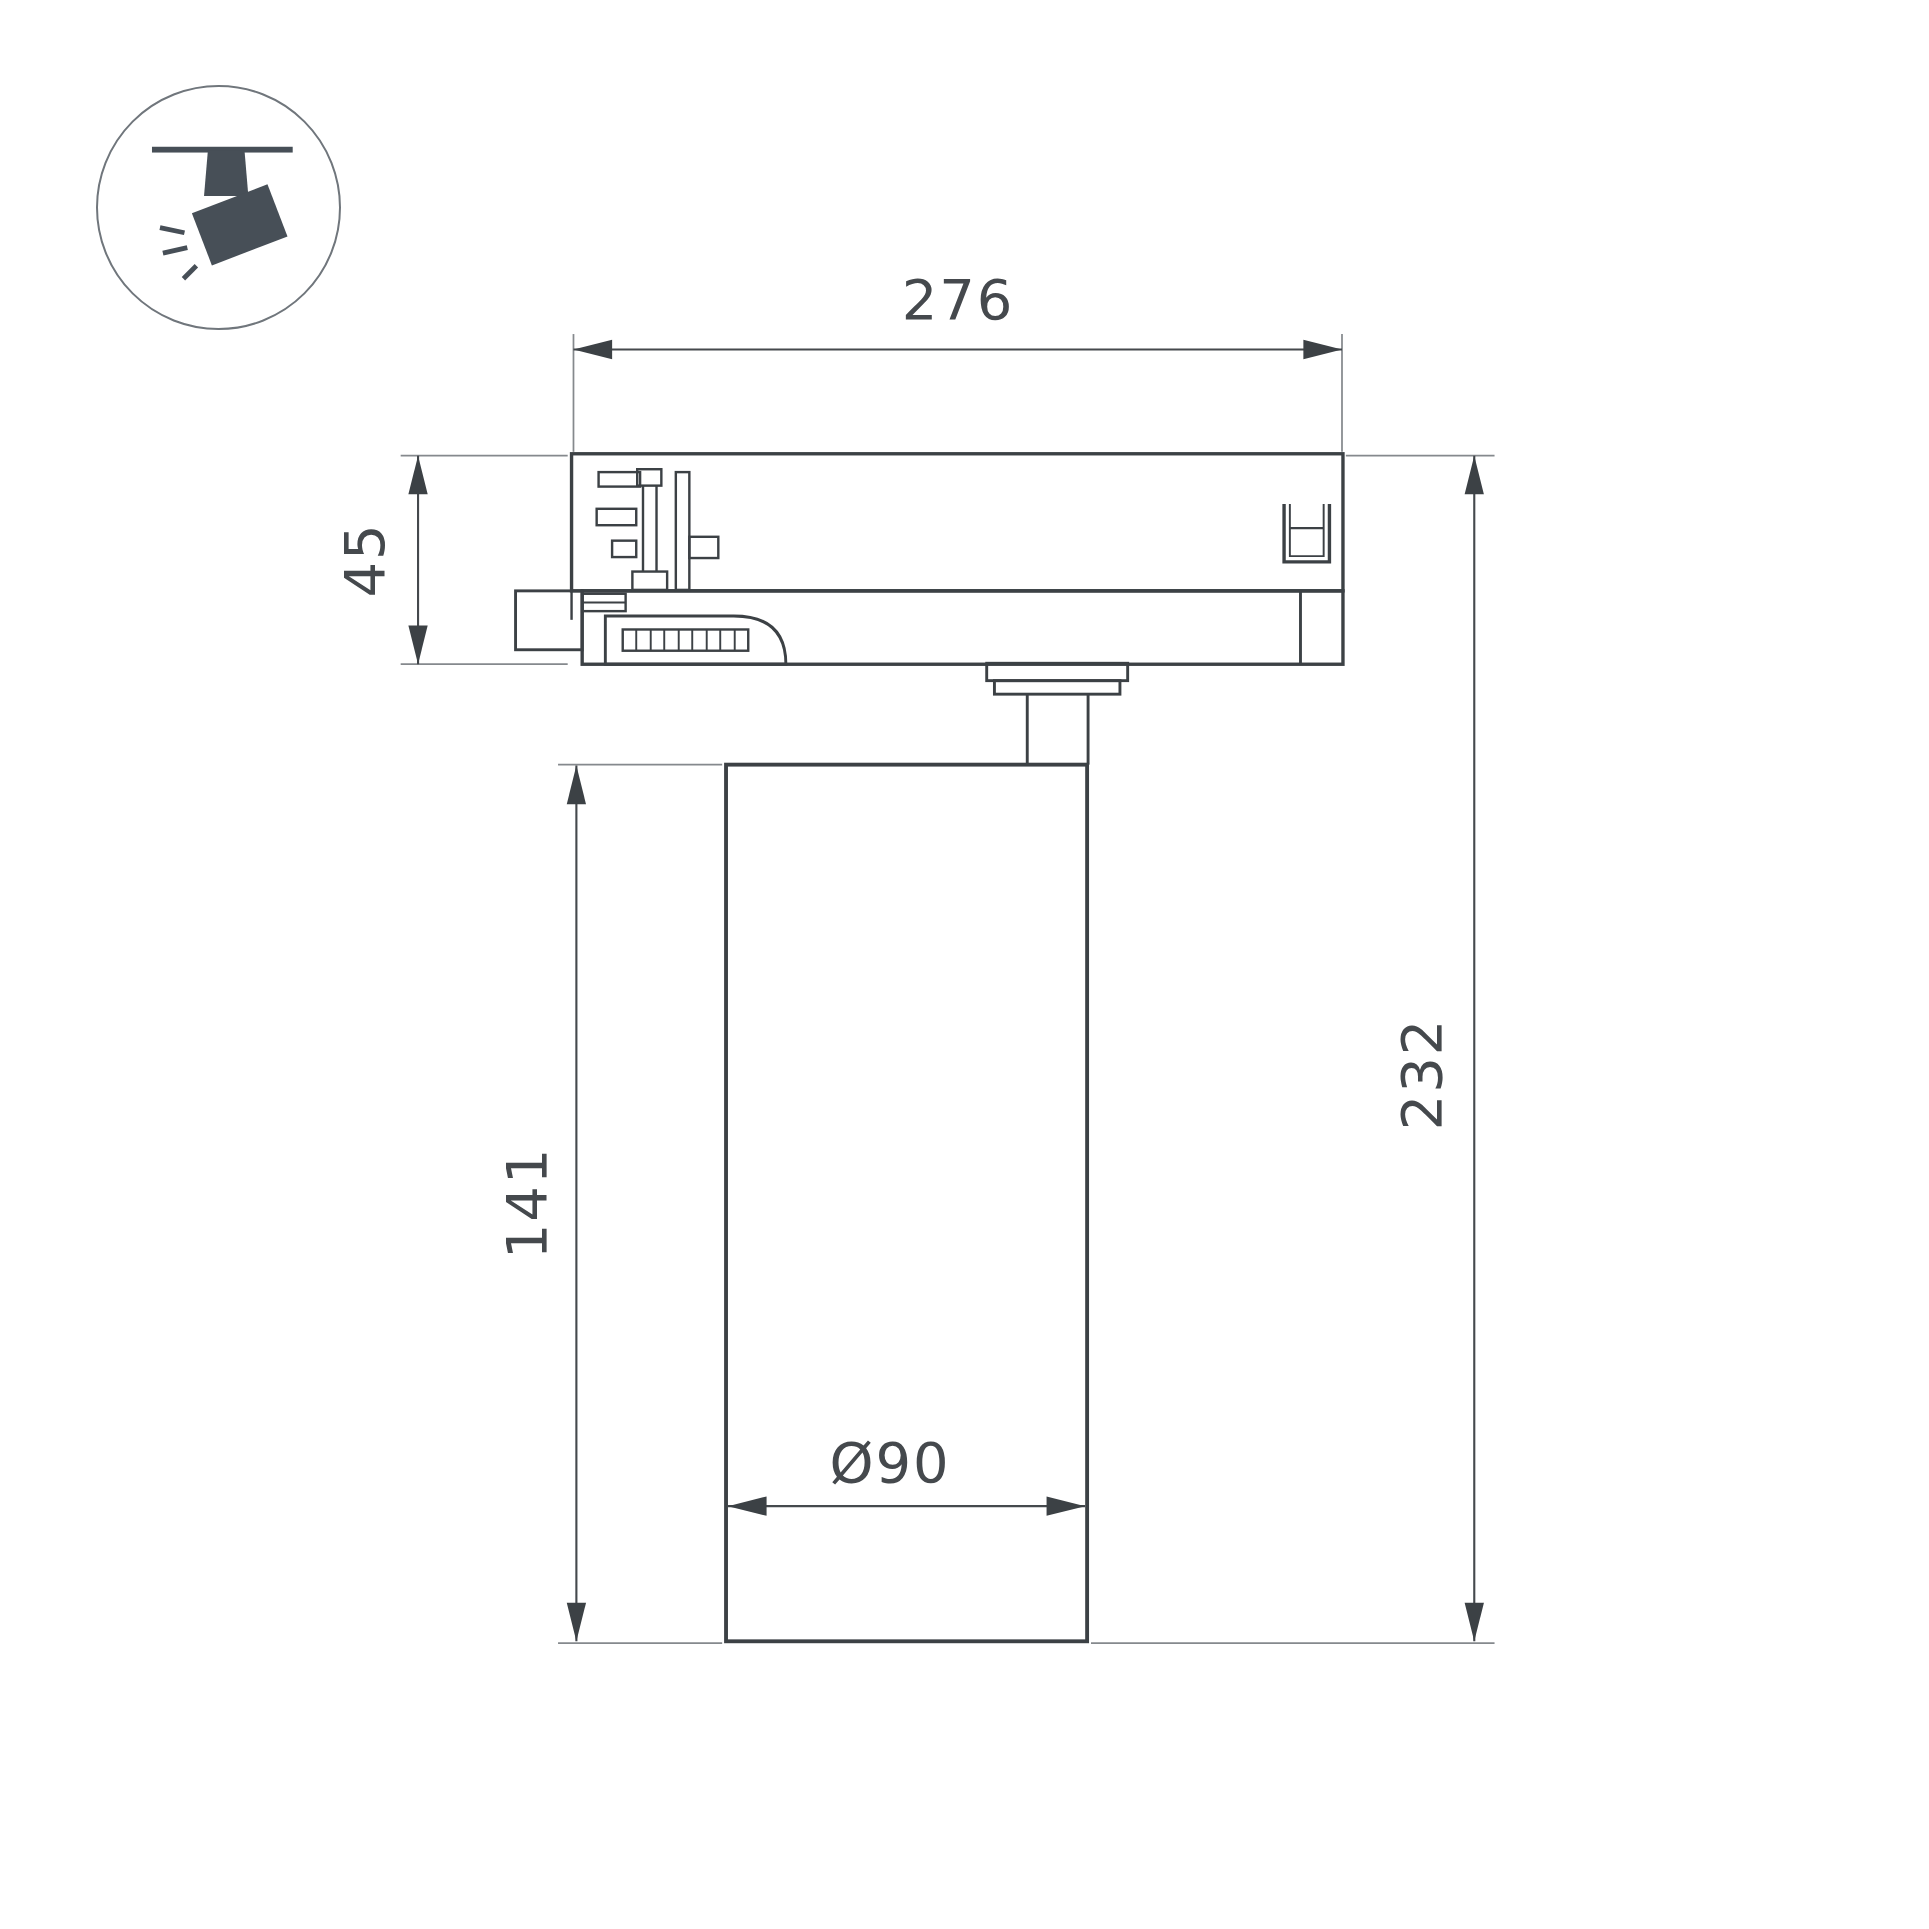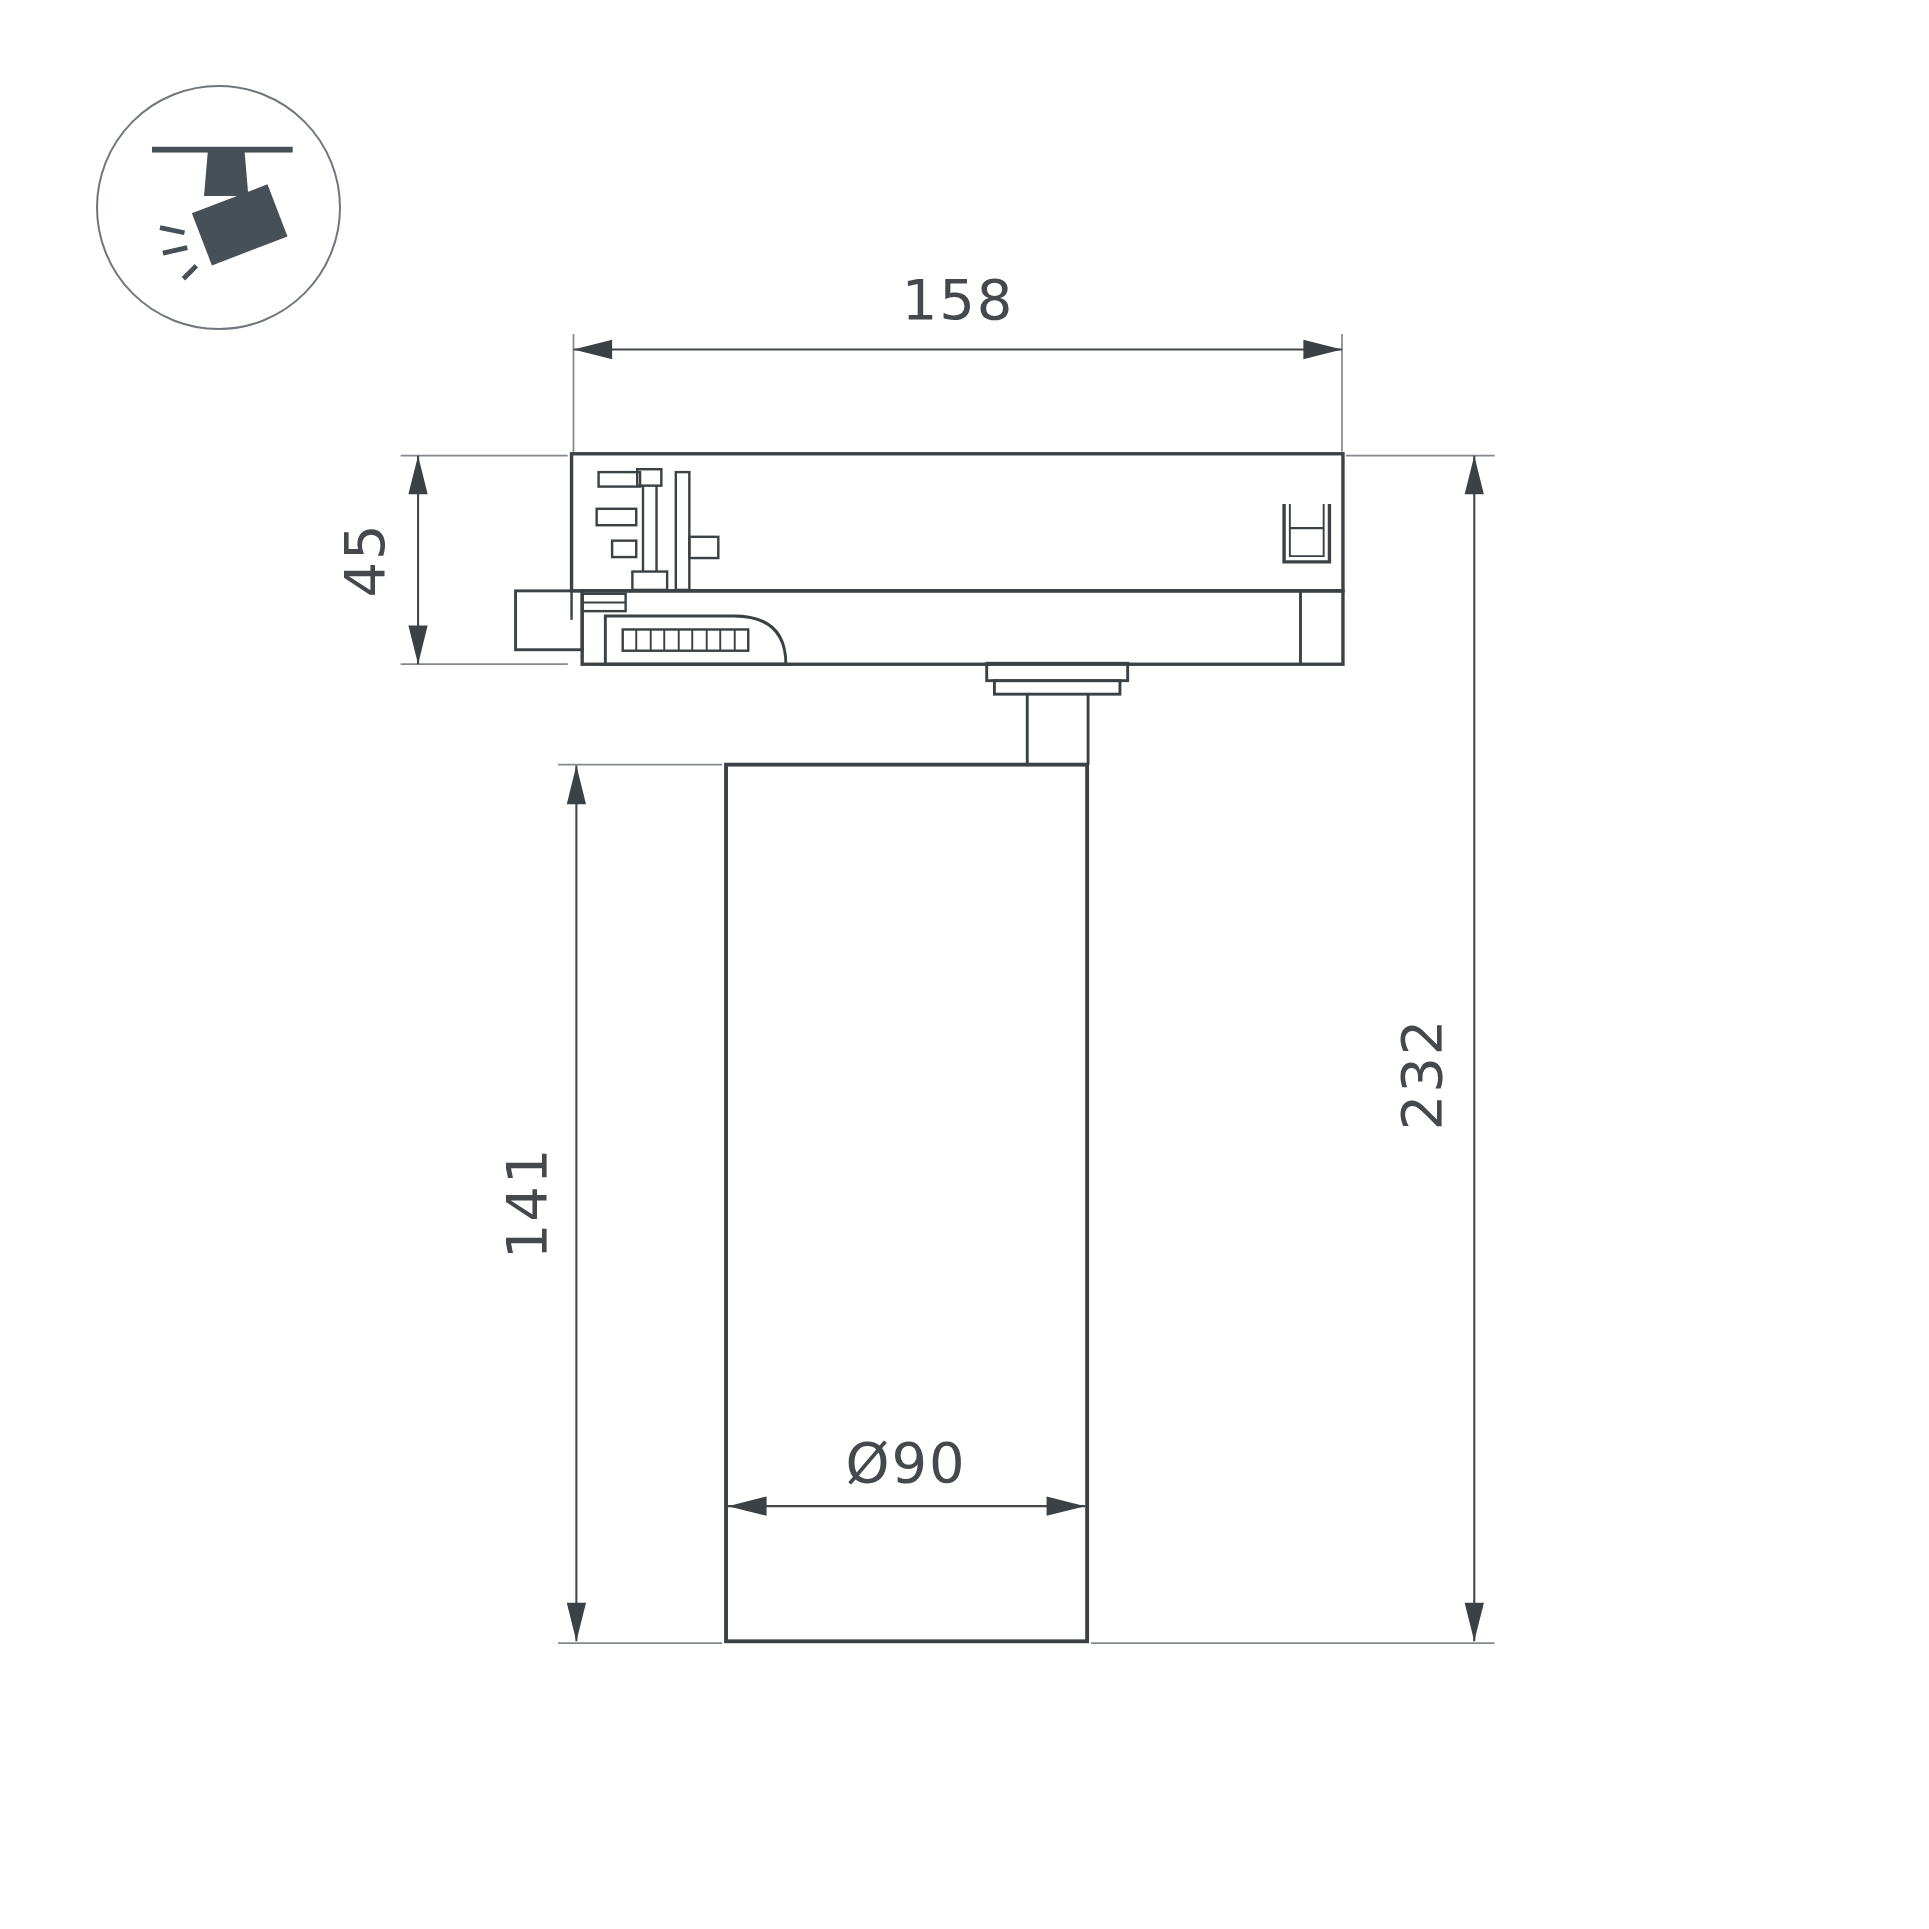--- a/index.html
+++ b/index.html
@@ -139,24 +139,24 @@
       <polygon points="433,688 423,648 443,648"></polygon>
       <polygon points="597,793 587,833 607,833"></polygon>
       <polygon points="597,1700 587,1660 607,1660"></polygon>
       <polygon points="1527,472 1517,512 1537,512"></polygon>
       <polygon points="1527,1700 1517,1660 1537,1660"></polygon>
       <polygon points="754,1560 794,1550 794,1570"></polygon>
       <polygon points="1124,1560 1084,1550 1084,1570"></polygon>
     </g>
   </svg>
 
-  <div class="dim-label h" style="left:852px; top:272px;">158</div>
+  <div class="dim-label h" style="left:852px; top:272px;">276</div>
 
   <div class="dim-label v" style="left:365px; top:560px;">45</div>
 
   <div class="dim-label v" style="left:527px; top:1203px;">141</div>
 
   <div class="dim-label v" style="left:1422px; top:1074px;">232</div>
 
-  <div class="dim-label h" style="left:800px; top:1435px;">Ø90</div>
+  <div class="dim-label h" style="left:784px; top:1435px;">Ø90</div>
 
 </div>
 
 
 </body></html>

